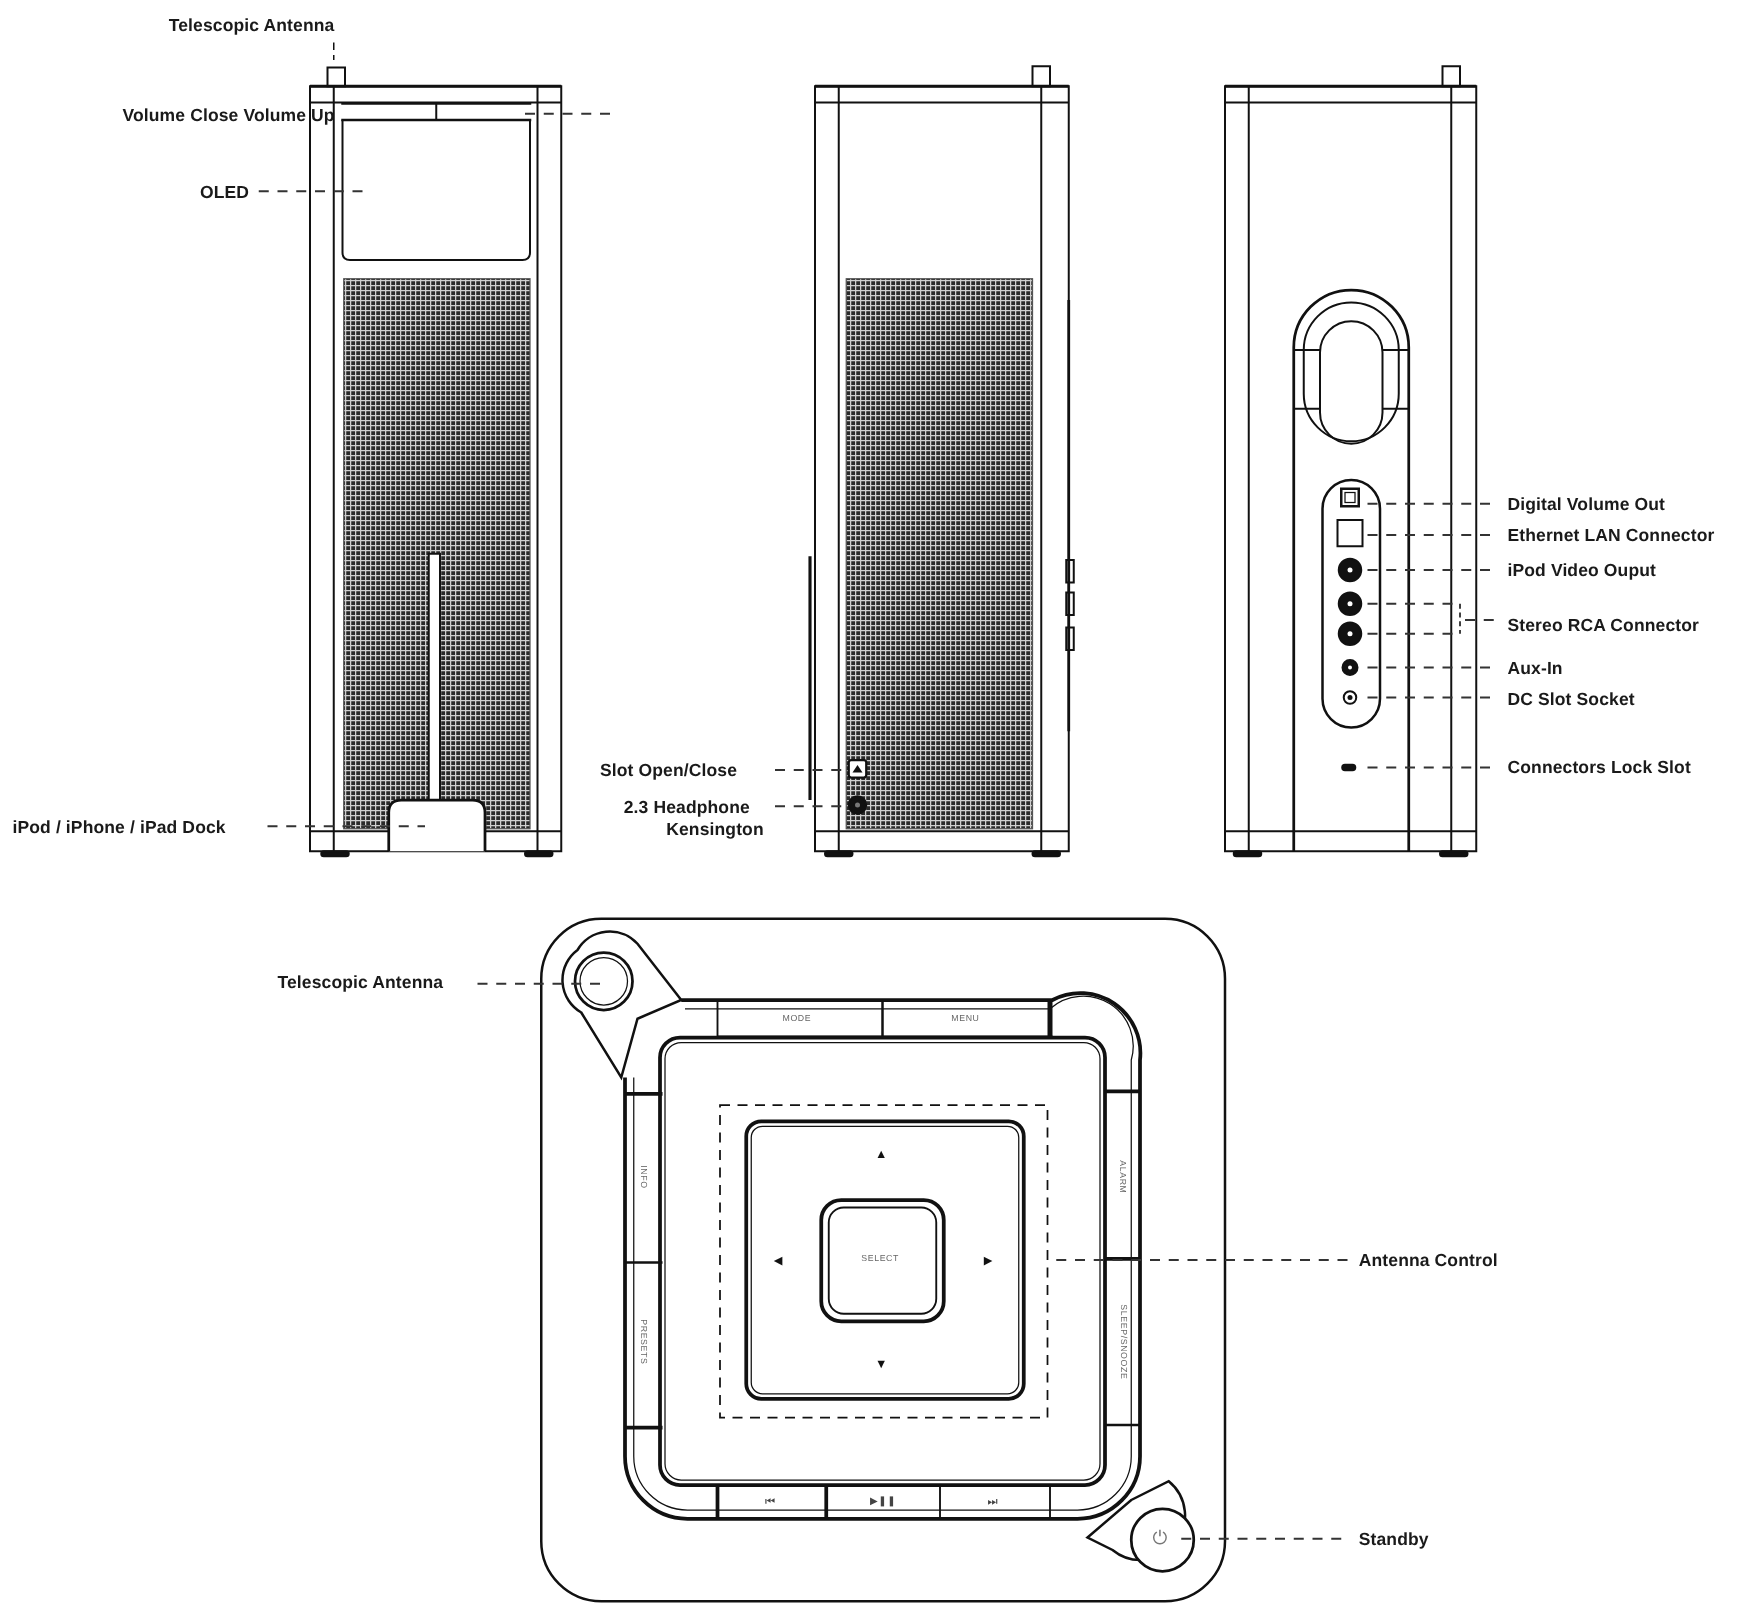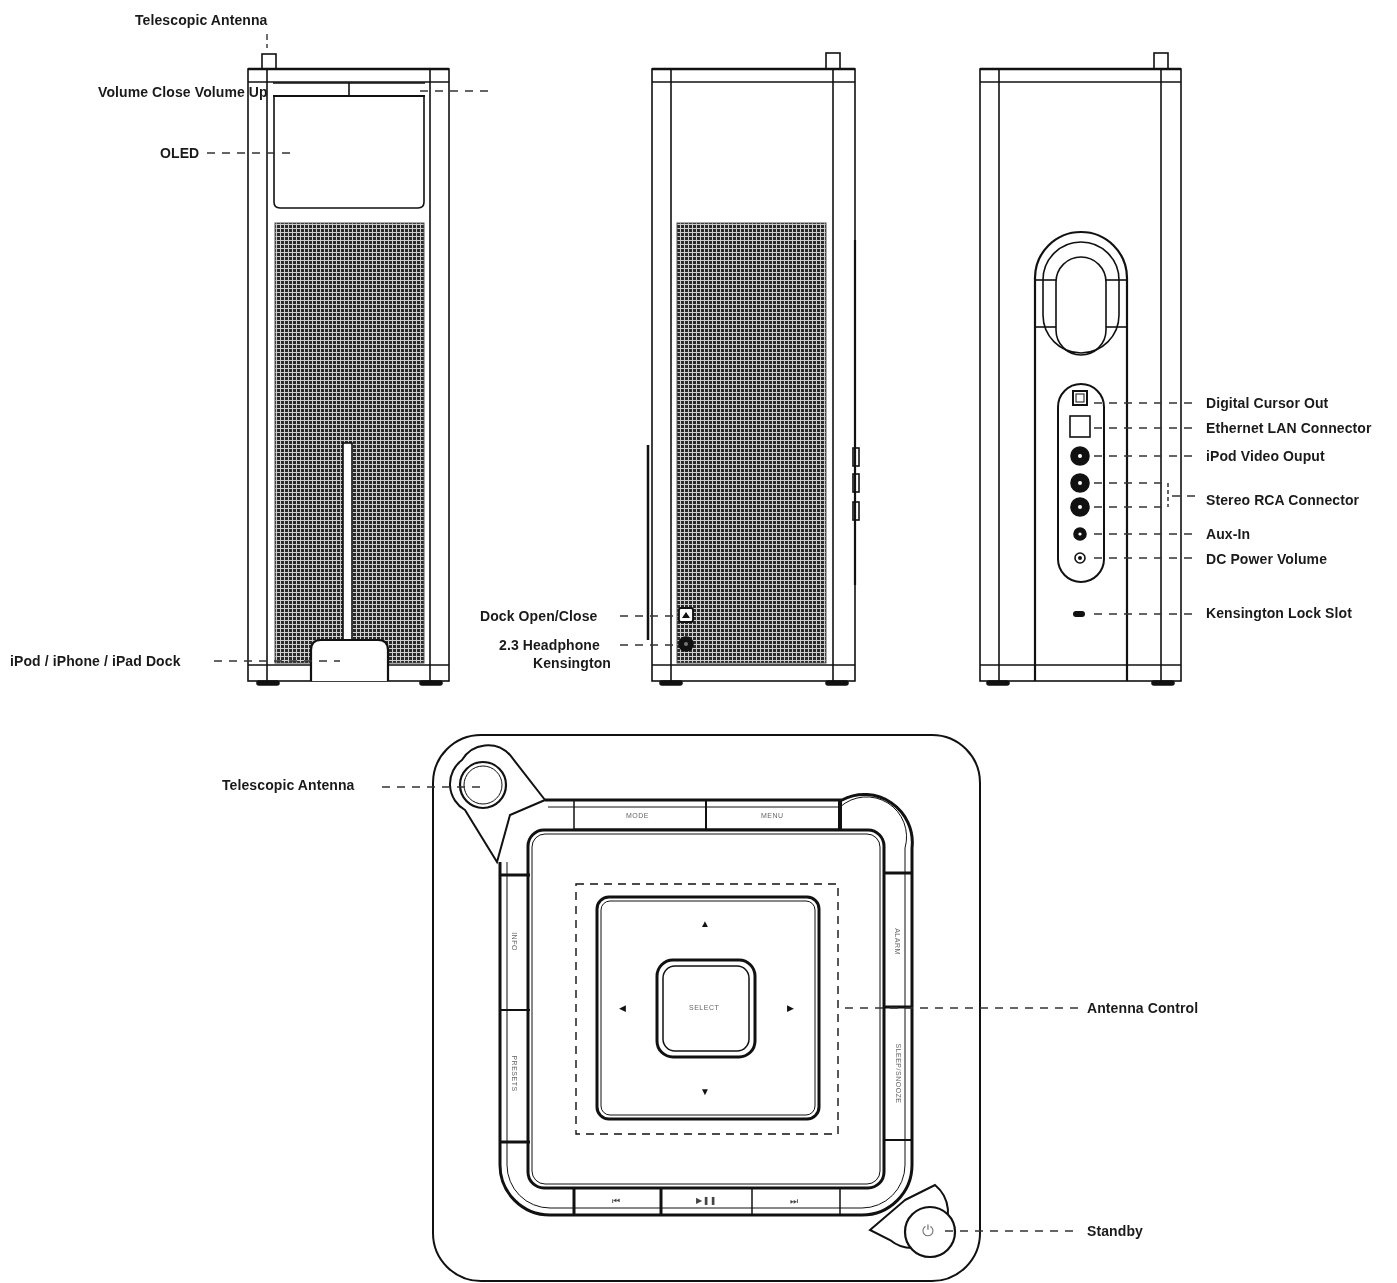--- a/index.html
+++ b/index.html
@@ -184,31 +184,31 @@
       <line x1="845" y1="1008" x2="1078" y2="1008"></line>
       <line x1="945" y1="1231" x2="1078" y2="1231"></line>
     </g>
   </svg>
 
   <div class="lbl" style="left:135px;top:12px">Telescopic Antenna</div>
   <div class="lbl" style="left:98px;top:84px">Volume Close Volume Up</div>
   <div class="lbl" style="left:160px;top:145px">OLED</div>
   <div class="lbl" style="left:10px;top:653px">iPod / iPhone / iPad Dock</div>
 
-  <div class="lbl" style="left:480px;top:608px">Dock Open/Close</div>
+  <div class="lbl" style="left:480px;top:608px">Slot Open/Close</div>
   <div class="lbl" style="left:499px;top:637px">2.3 Headphone</div>
   <div class="lbl" style="left:533px;top:655px">Kensington</div>
 
-  <div class="lbl" style="left:1206px;top:395px">Digital Cursor Out</div>
+  <div class="lbl" style="left:1206px;top:395px">Digital Volume Out</div>
   <div class="lbl" style="left:1206px;top:420px">Ethernet  LAN Connector</div>
   <div class="lbl" style="left:1206px;top:448px">iPod Video Ouput</div>
   <div class="lbl" style="left:1206px;top:492px">Stereo RCA Connector</div>
   <div class="lbl" style="left:1206px;top:526px">Aux-In</div>
-  <div class="lbl" style="left:1206px;top:551px">DC Power Volume</div>
-  <div class="lbl" style="left:1206px;top:605px">Kensington Lock Slot</div>
+  <div class="lbl" style="left:1206px;top:551px">DC Slot Socket</div>
+  <div class="lbl" style="left:1206px;top:605px">Connectors Lock Slot</div>
 
   <div class="lbl" style="left:222px;top:777px">Telescopic Antenna</div>
   <div class="lbl" style="left:1087px;top:1000px">Antenna Control</div>
   <div class="lbl" style="left:1087px;top:1223px">Standby</div>
 
   <div class="btnlbl" style="left:626px;top:812px">MODE</div>
   <div class="btnlbl" style="left:761px;top:812px">MENU</div>
   <div class="btnlbl rot-cw" style="left:505px;top:938px">INFO</div>
   <div class="btnlbl rot-cw" style="left:496px;top:1070px">PRESETS</div>
   <div class="btnlbl rot-cw" style="left:884px;top:938px">ALARM</div>

